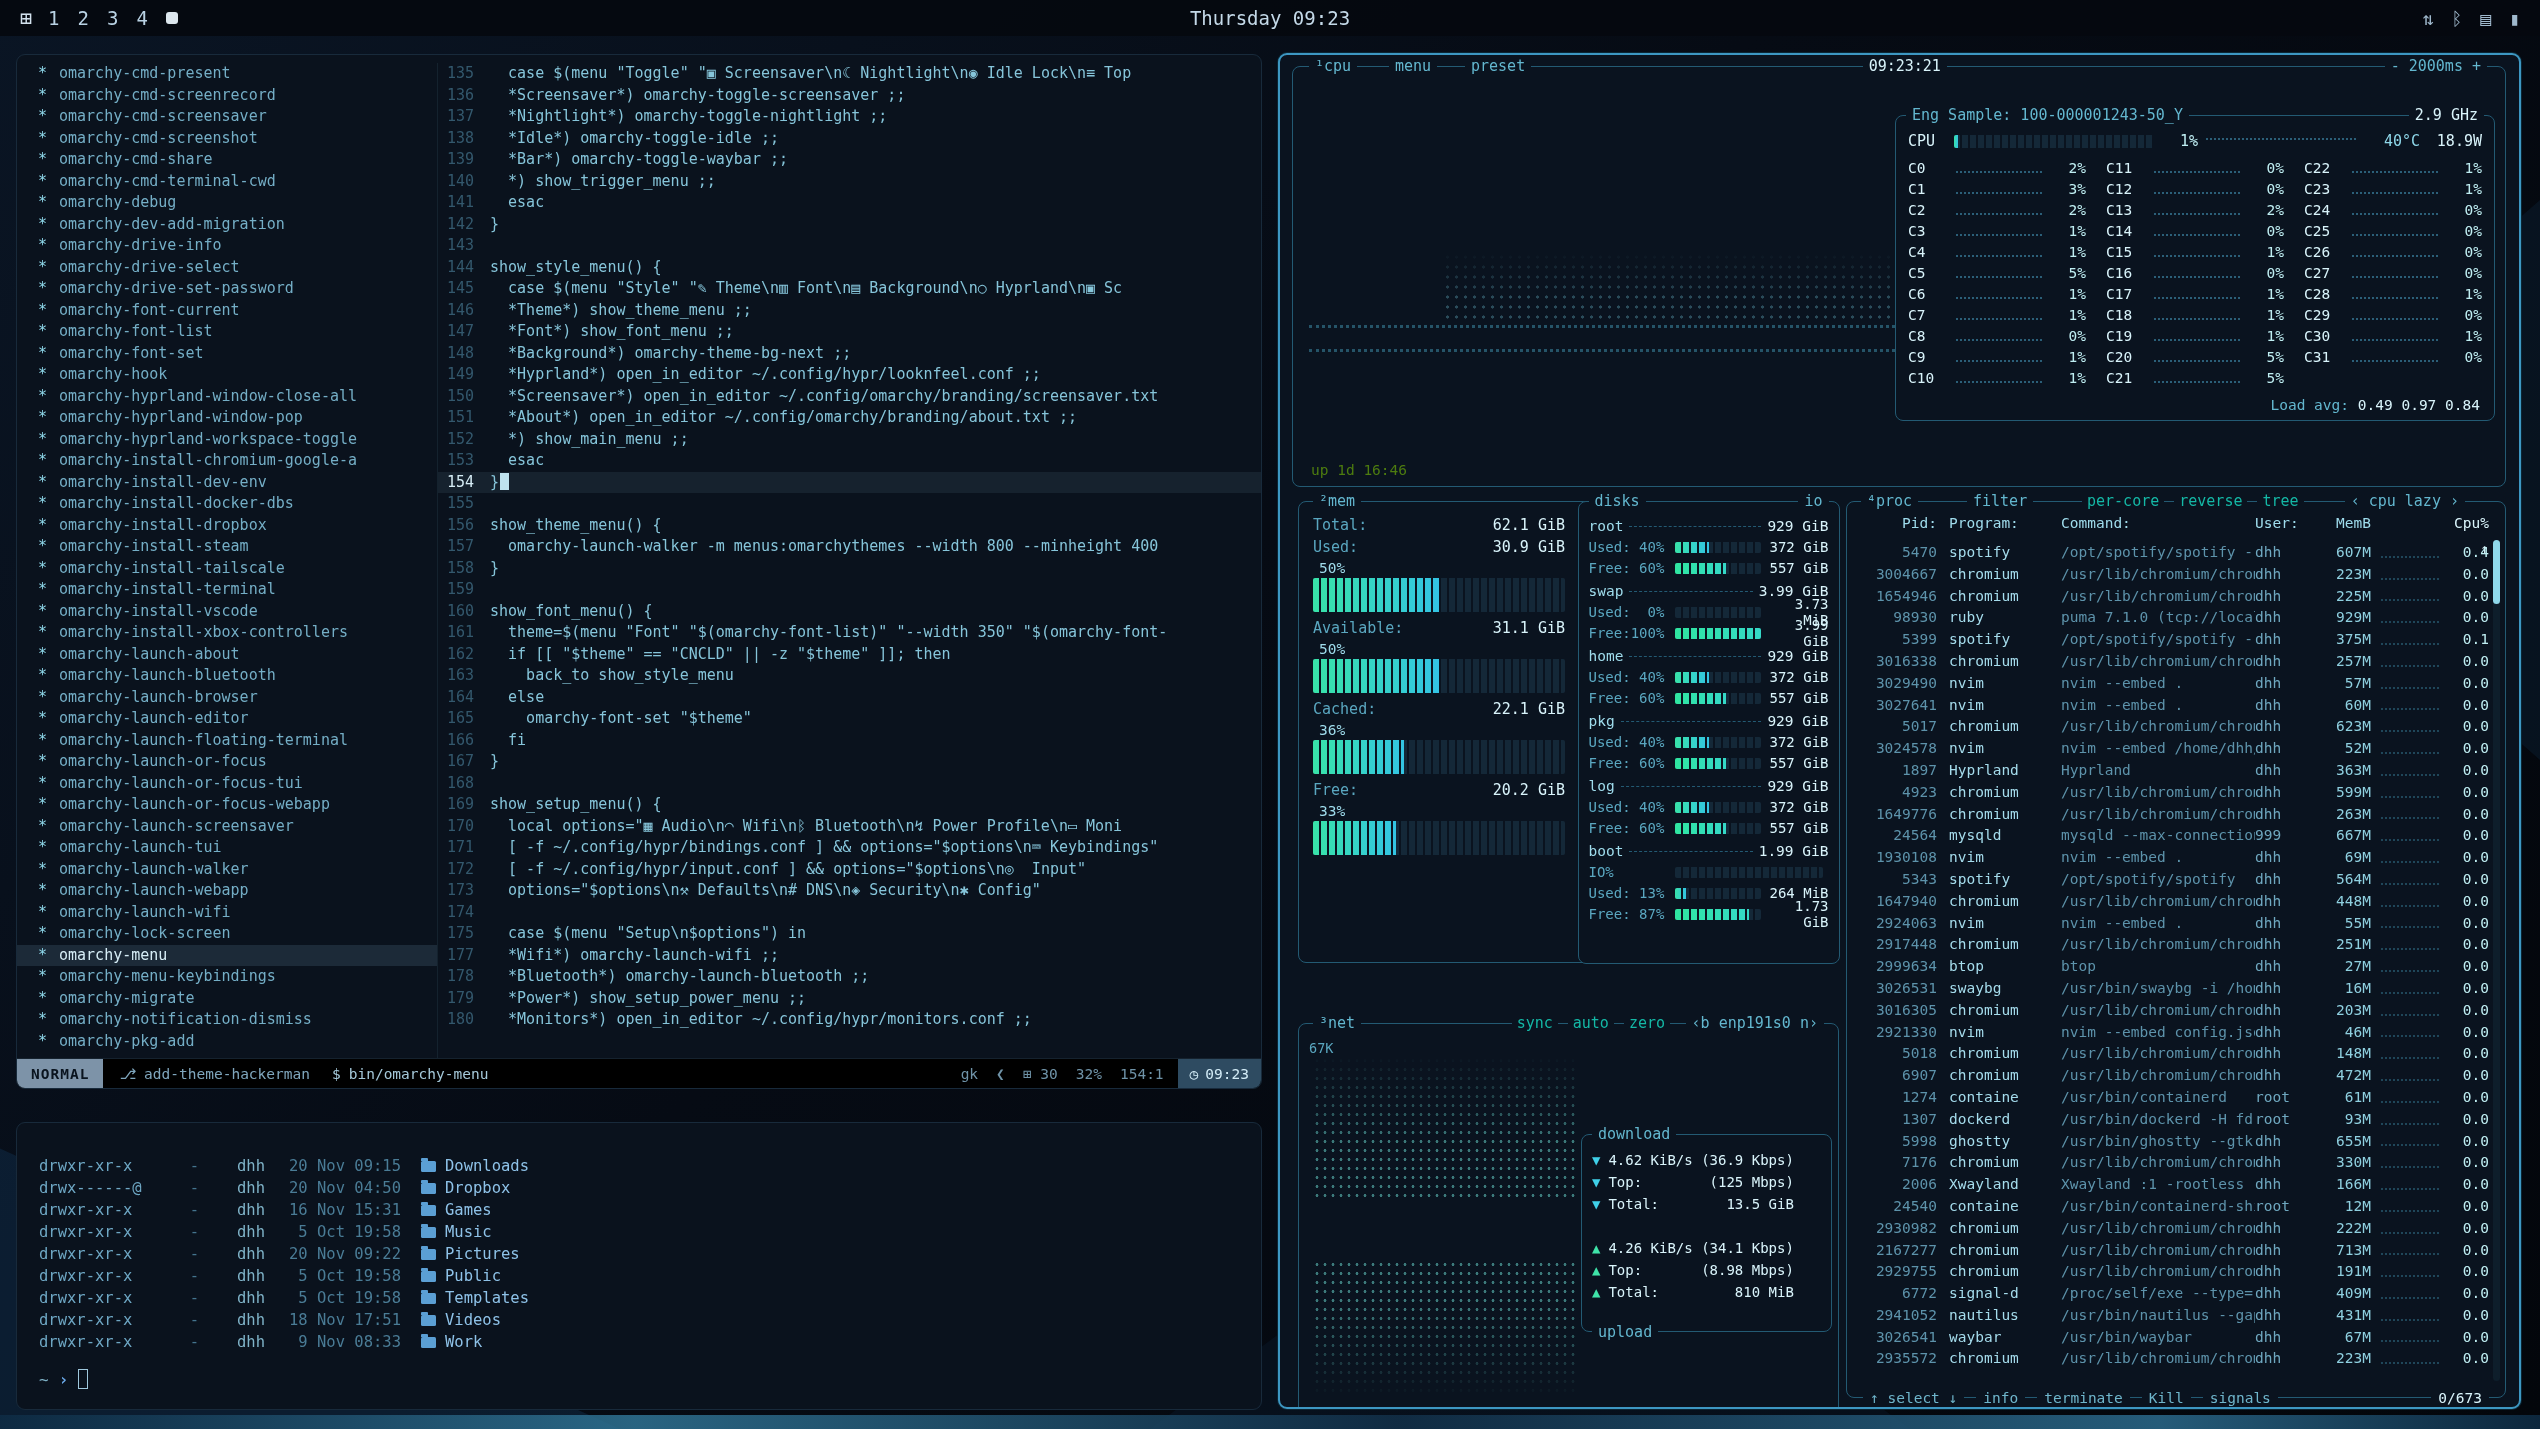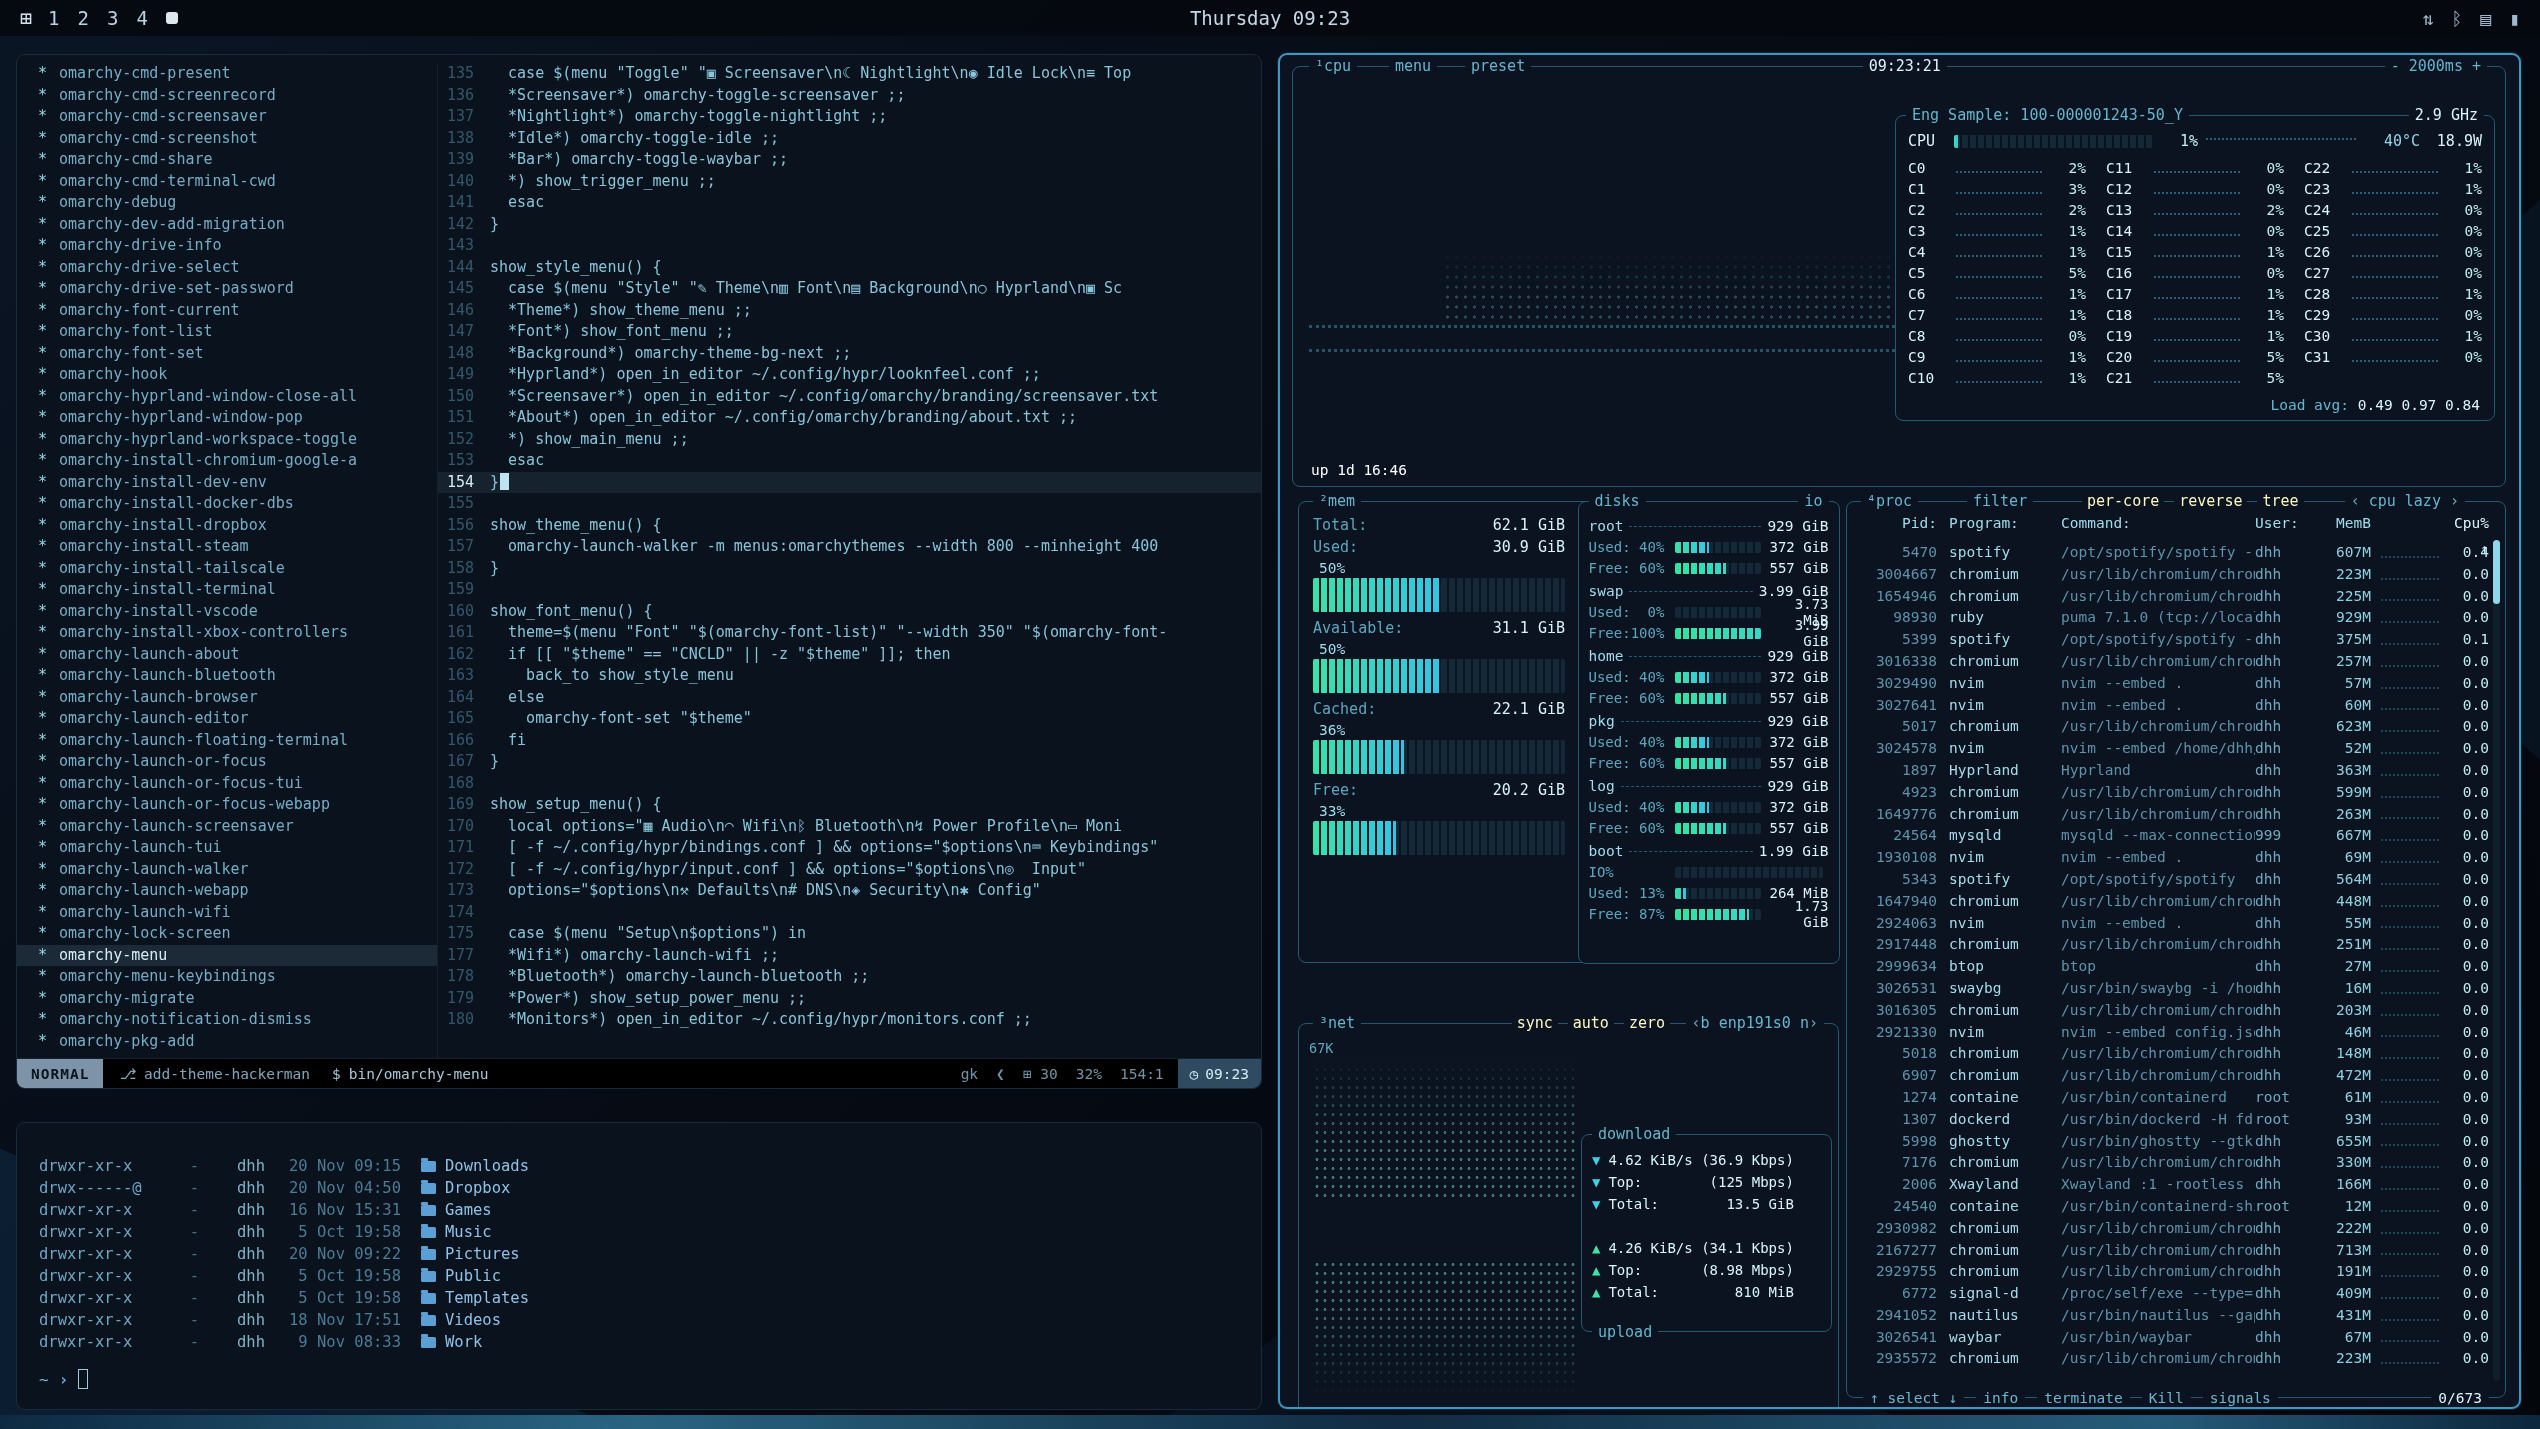--- a/index.html
+++ b/index.html
@@ -61,21 +61,21 @@
 .folder::before{content:"";position:absolute;top:-3px;left:0;width:7px;height:3px;background:#5b9fd4;border-radius:1px 1px 0 0}
 .prompt{margin-top:16px;display:flex;gap:10px;font-size:16px;align-items:center}
 .p-path{color:#7fb3c8}.p-sym{color:#6aa8e8;font-weight:bold}
 .cursor{width:10px;height:20px;border:1.5px solid #9fc8dd;display:inline-block}
 
 .bbox{position:absolute;border:1.5px solid #235a73;border-radius:8px}
 .btitle{position:absolute;top:-11px;background:#0a131f;padding:0 6px;font-size:15px;color:#63b7cf;white-space:pre;line-height:20px}
 .btitle.bright{color:#d9f4fb}
 .btitle.bottom{top:auto;bottom:-11px}
 .bgroup{position:absolute;top:-11px;display:flex;gap:10px}
-.btitle-in{background:#0a131f;padding:0 5px;font-size:15px;color:#fef9c3;line-height:20px}
+.btitle-in{background:#0a131f;padding:0 5px;font-size:15px;color:#14b8a6;line-height:20px}
 .meter{height:13px;border-radius:2px;position:relative;overflow:hidden;
   background:repeating-linear-gradient(90deg,#142838 0 6px,rgba(0,0,0,0) 6px 8px)}
 .meter>i{position:absolute;left:0;top:0;bottom:0;
   background:repeating-linear-gradient(90deg,rgba(0,0,0,0) 0 6px,#0a131f 6px 8px),linear-gradient(90deg,#38e3a8,#33c4e4)}
 .leader{flex:1;border-bottom:2px dotted #2b5f78;margin:0 8px 5px 8px}
 
 #cpu-box{left:12px;right:13px;top:11px;height:421px}
 .gline{position:absolute;left:16px;width:586px;border-top:3px dotted #2a6075;opacity:.85}
 #cpu-dots{position:absolute;left:150px;top:185px;width:450px;height:72px;opacity:.55;
   background-image:radial-gradient(rgba(120,210,230,.55) 1.2px,rgba(0,0,0,0) 1.7px);background-size:9px 10px;
@@ -86,21 +86,21 @@
 .cpu-row .meter{width:200px;flex:none}
 .cpu-row .cpct{width:44px;text-align:right;color:#bfeef2;flex:none}
 .cpu-row .temp{width:56px;text-align:right;color:#8fd8ea;flex:none}
 .cpu-row .watts{width:62px;text-align:right;color:#d9f4fb;flex:none}
 #core-grid{display:grid;grid-auto-flow:column;grid-template-rows:repeat(11,21px);grid-template-columns:repeat(3,1fr);column-gap:20px;margin-top:6px;font-size:14.5px}
 .core{display:flex;align-items:baseline}
 .core .cname{color:#d9f4fb;width:40px;fl ex:none}
 .core .cpct{color:#bfeef2;width:36px;text-align:right}
 #loadavg{position:absolute;bottom:7px;right:14px;font-size:14.5px}
 #loadavg .k{color:#63b7cf}#loadavg .v{color:#d9f4fb}
-#uptime{position:absolute;left:18px;bottom:8px;font-size:14.5px;color:#ffffff}
+#uptime{position:absolute;left:18px;bottom:8px;font-size:14.5px;color:#4d7c0f}
 
 #mem-box{left:18px;top:446px;width:541px;height:462px}
 #mem-pane{position:absolute;left:14px;top:12px;width:252px;font-size:15px}
 .kv{display:flex;justify-content:space-between;height:22px;line-height:22px}
 .kv .k{color:#5aa7c0}.kv .v{color:#d9f4fb}
 .pct-line{height:20px;line-height:20px;color:#9fdcec;padding-left:6px;font-size:14.5px}
 .mem-meter{height:34px;margin-bottom:5px}
 #disks-box{top:-1.5px;bottom:-1.5px;right:-1.5px;width:262px;background:#0a131f;padding:14px 10px 6px}
 .disk{margin-bottom:2px}
 .disk-head{display:flex;align-items:center;gap:6px;height:21px;font-size:14.5px;color:#9fdcec}

